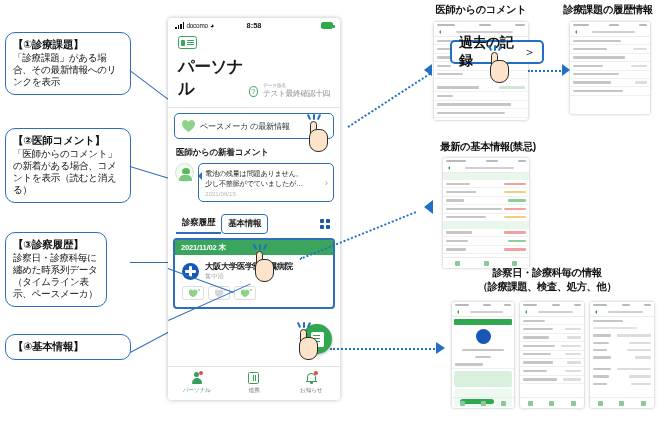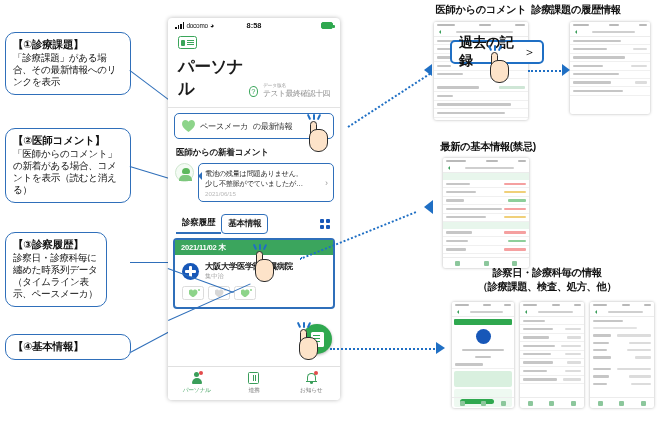--- a/index.html
+++ b/index.html
@@ -70,21 +70,21 @@
   .title-row { display:flex; align-items:flex-end; gap:5px; margin-top:7px; }
   .ptitle { font-size:16.5px; font-weight:bold; color:#1b1b1b; letter-spacing:-.5px;}
   .qmark { width:11px; height:11px; border:1.1px solid #3aa55a; border-radius:50%;
            color:#3aa55a; font-size:7.5px; line-height:9.5px; text-align:center; margin-bottom:3px;}
   .dmeta { margin-bottom:1px; }
   .dmeta .k { font-size:4.8px; color:#9a9a9a; letter-spacing:-.2px;}
   .dmeta .v { font-size:7.8px; color:#8d8d8d; letter-spacing:-.4px; white-space:nowrap;}
 
   .divider { height:1px; background:#e3e3e3; }
 
-  .hilite-box { border:1.8px solid #2f6fba; border-radius:5px; margin:5px 6px;font-family:Liberation Mono, monospace; }
+  .hilite-box { border:1.8px solid #2f6fba; border-radius:5px; margin:5px 6px; }
   .row-pace { display:flex; align-items:center; gap:5px; padding:6px 7px; }
   .heart-ic { width:13px; height:12px; position:relative; flex:none;}
   .heart-ic:before{content:"";position:absolute;inset:0;background:#8dd48a;
      clip-path: path("M6.5 12 C2 9 0 6.4 0 4 C0 1.6 1.6 0 3.4 0 C4.8 0 6 0.9 6.5 1.8 C7 0.9 8.2 0 9.6 0 C11.4 0 13 1.6 13 4 C13 6.4 11 9 6.5 12 Z");}
   .row-pace .lbl { font-size:8.2px; color:#333; letter-spacing:-.3px; }
 
   .sec-title { font-size:8.6px; font-weight:bold; color:#1b1b1b; padding:3px 8px 2px 8px; letter-spacing:-.3px;}
   .cmt-wrap { display:flex; align-items:flex-start; gap:4px; padding:2px 6px 6px 7px; }
   .doc-av { width:19px; height:19px; border-radius:50%; border:1px solid #cfe7cf; background:#f4fbf4;
             flex:none; position:relative; }
@@ -387,21 +387,21 @@
     <div class="spark">
         <i></i>
         <i></i>
         <i></i>
       </div>
     <div class="finger"></div>
       <div class="palm"></div>
   </div>
 
   <div class="rhead" style="left:406px; top:4px; width:150px;">医師からのコメント</div>
-  <div class="rhead" style="left:516px; top:4px; width:120px;">診療課題の履歴情報</div>
+  <div class="rhead" style="left:548px; top:4px; width:120px;">診療課題の履歴情報</div>
   <div class="rhead" style="left:408px; top:141px; width:160px;">最新の基本情報(禁忌)</div>
   <div class="rhead" style="left:452px; top:267px; width:190px;">診察日・診療科毎の情報</div>
   <div class="rhead" style="left:452px; top:281px; width:190px;">（診療課題、検査、処方、他）</div>
 
   <div class="thumb" style="left:434px; top:22px; width:94px; height:98px;">
     <div class="t-status">
       <span style="width:18px"></span>
         <span style="width:12px"></span>
         <span style="width:10px"></span>
     </div>

